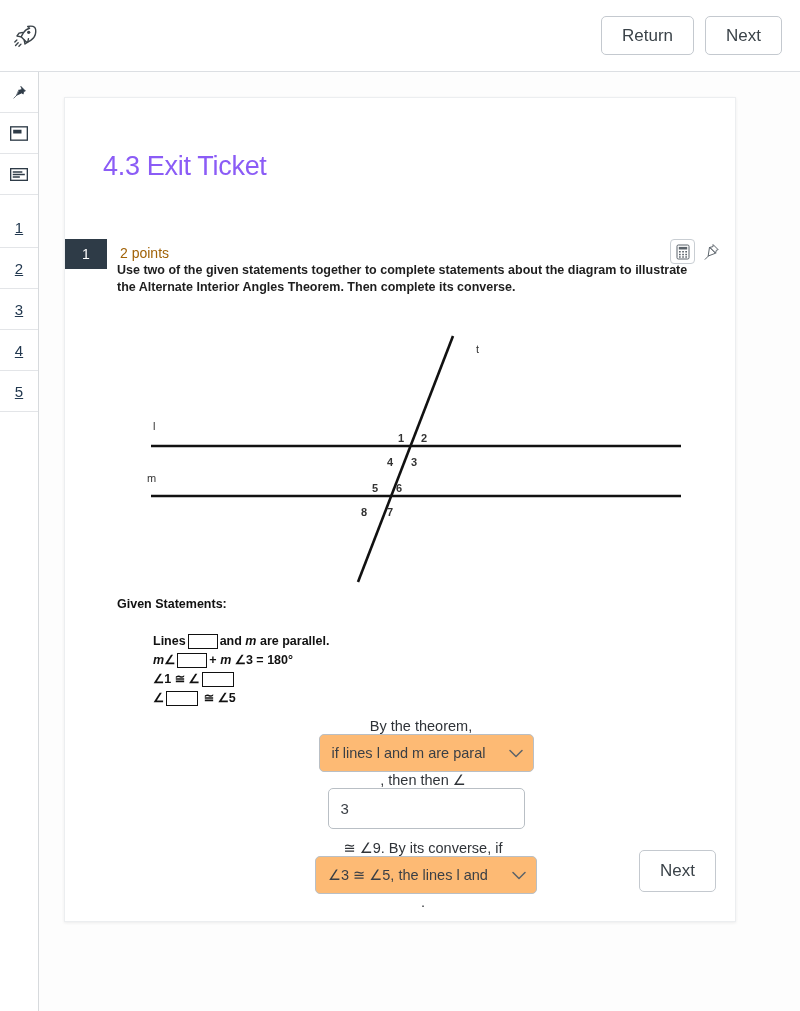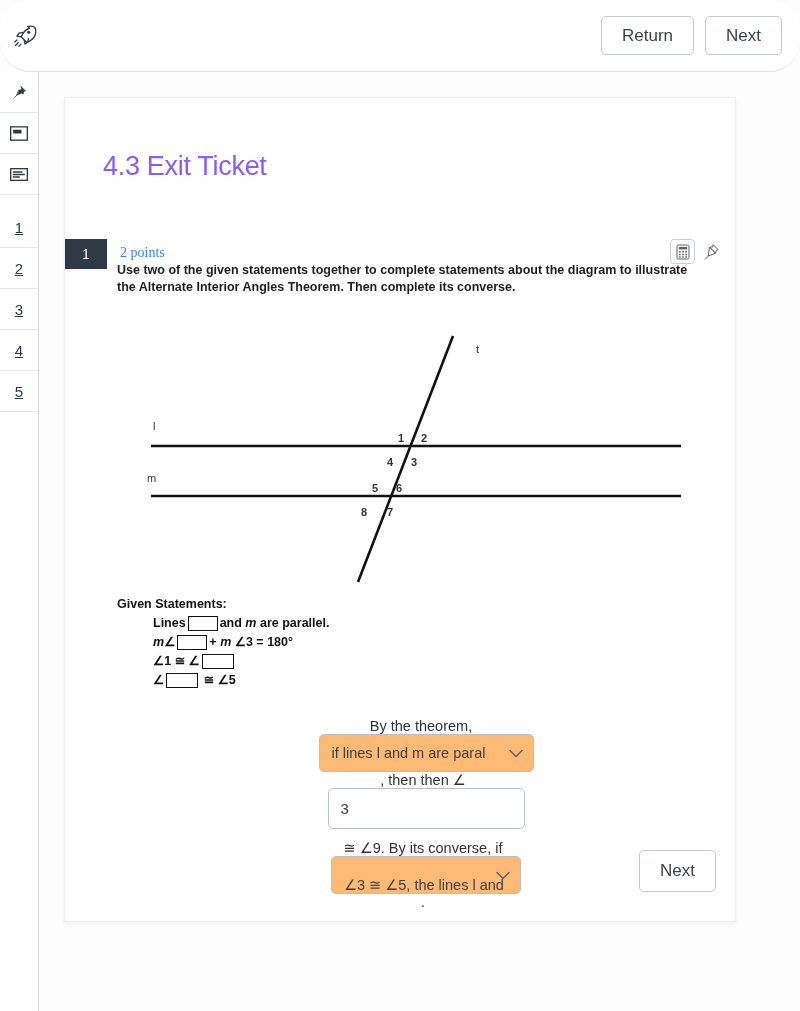--- a/index.html
+++ b/index.html
@@ -16,21 +16,21 @@
     overflow: hidden;
     background: #fdfdfd;
   }
 
   
   .topbar {
     position: absolute; left: 0; top: 0;
     width: 800px; height: 72px;
     background: #ffffff;
     border-bottom: 1px solid #dcdfe3;
-    display: flex; align-items: center; border-radius: 30px;
+    display: flex; align-items: center;
   }
   .logo-wrap {
     width: 40px; margin-left: 5px;
     display: flex; align-items: center; justify-content: center;
   }
   .topbar-spacer { flex: 1; }
   .topbar-actions {
     display: flex; align-items: center; gap: 11px;
     margin-right: 18px;
   }
@@ -93,22 +93,21 @@
     position: absolute; left: 0; top: 0;
     width: 42px; height: 30px;
     background: #2e3b47;
     color: #ffffff;
     font-size: 14px;
     display: flex; align-items: center; justify-content: center;
   }
   .q-points {
     position: absolute; left: 55px; top: 6px;
     font-size: 14px;
-    color: #3b82f6;
-    font-family: Liberation Serif, serif;
+    color: #a16207;
   }
   .q-tools {
     position: absolute; right: 17px; top: 0;
     display: flex; align-items: center; gap: 8px;
   }
   .calc-box {
     width: 25px; height: 25px;
     border: 1px solid #c9ced3;
     border-radius: 4px;
     display: flex; align-items: center; justify-content: center;
@@ -133,21 +132,21 @@
   }
 
   
   .given {
     position: absolute; left: 52px; top: 500px;
     font-size: 12.5px;
     font-weight: bold;
     color: #111111;
     line-height: 1.0;
   }
-  .given-title { margin-bottom: 3px; }
+  .given-title { margin-bottom: 21px; }
   .given-row {
     display: flex; align-items: center;
     height: 19px;
     white-space: pre;
     padding-left: 36px;
   }
   .given-row .ital { font-style: italic; }
   .blank-box {
     display: inline-block;
     width: 30px; height: 15px;
@@ -180,21 +179,21 @@
     height: 38px;
     display: flex; align-items: center;
     padding: 0 30px 0 12px;
     font-size: 14.5px;
     color: #3a3f45;
     white-space: nowrap;
     overflow: hidden;
     cursor: pointer;
   }
   .select-box.s1 { width: 215px; margin: 0 2px 0 8px; }
-  .select-box.s2 { width: 190px; margin: 0 2px 0 8px; align-items: flex-end; }
+  .select-box.s2 { width: 222px; margin: 0 2px 0 8px; }
   .chev {
     position: absolute; right: 10px; top: 50%;
     transform: translateY(-50%);
     pointer-events: none;
   }
   .text-input {
     width: 197px; height: 41px;
     border: 1px solid #b9bfc5;
     border-radius: 5px;
     background: #ffffff;

